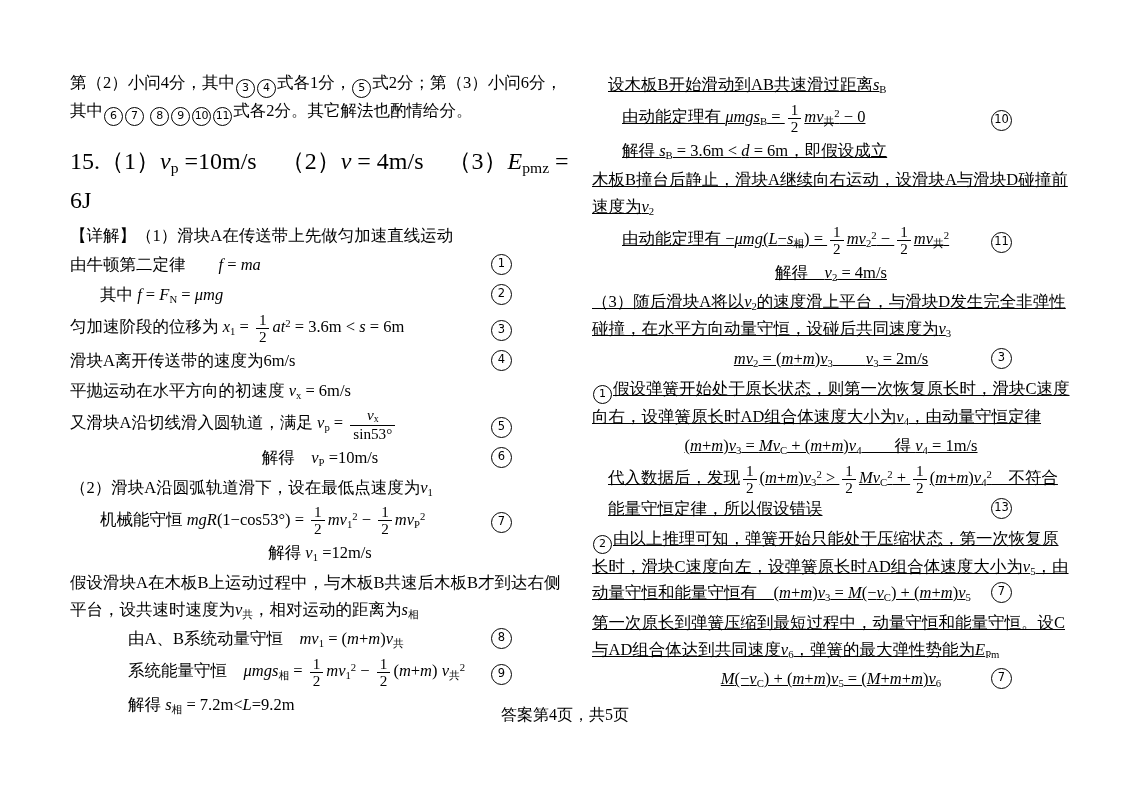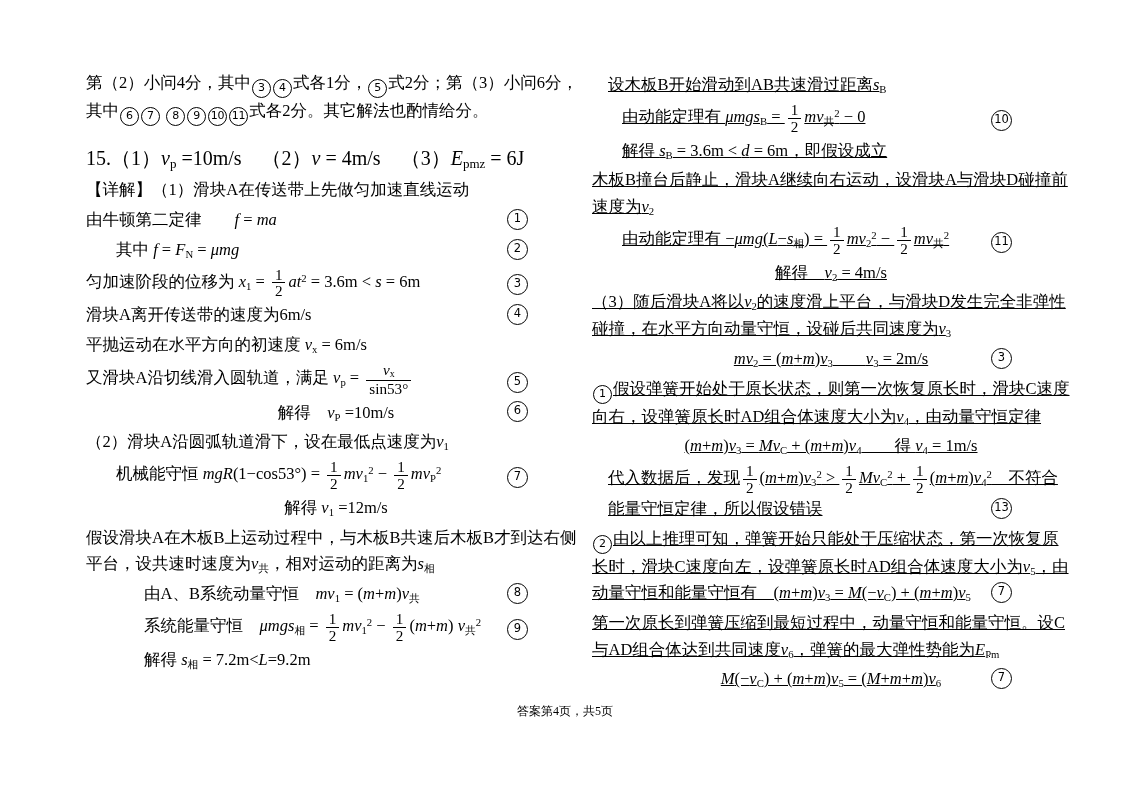--- a/index.html
+++ b/index.html
@@ -2,49 +2,49 @@
 <html><head>
 <meta charset="utf-8">
 <style>
   html,body { margin:0; padding:0; background:#fff; }
   .page {
     position:relative; width:1130px; height:800px; background:#ffffff;
     font-family:"Liberation Serif","DejaVu Serif",serif; color:#000;
     font-size:16.5px; line-height:1.62; overflow:hidden;
   }
   .col { position:absolute; }
-  .col-left  { left:86px;  top:70px; width:500px; }
+  .col-left  { left:70px;  top:70px; width:500px; }
   .col-right { left:592px; top:72px; width:478px;text-decoration:underline; }
   .block { position:relative; margin-bottom:3px; }
   .mt-gap { margin-top:50px; }
   .center { text-align:center; }
   .ind1 { padding-left:30px; }
   .ind2 { padding-left:58px; }
   .ind-sm { padding-left:16px; }
-  .answers { font-size:20px;margin-top:16px; }
+  .answers { font-size:24px;margin-top:16px; }
   i { font-style:italic; font-family:"Liberation Serif","DejaVu Serif",serif; }
   sub { font-size:0.65em; vertical-align:-0.25em; }
   sup { font-size:0.65em; vertical-align:0.5em; }
   .frac { display:inline-block; vertical-align:middle; text-align:center;
           line-height:1.05; margin:0 3px; font-size:0.92em; }
   .frac .fn { display:block; border-bottom:1px solid #000; padding:0 3px; }
   .frac .fd { display:block; padding:0 3px; }
   .eqnum {
     position:absolute; right:58px; bottom:4px;
     width:19px; height:19px; border:1.3px solid #000; border-radius:50%;
     text-align:center; line-height:17px; font-size:11.5px;
     font-family:"DejaVu Sans","Liberation Sans",sans-serif;
   }
   .cnum {
     display:inline-block; width:17px; height:17px; border:1px solid #000;
     border-radius:50%; text-align:center; line-height:15px; font-size:11px;
     vertical-align:-3px; margin:0 1px;
     font-family:"DejaVu Sans","Liberation Sans",sans-serif;
   }
-  .footer { position:absolute; top:702px; left:0; width:100%; text-align:center; font-size:12px; }
+  .footer { position:absolute; top:702px; left:0; width:100%; text-align:center; font-size:16px; }
 </style>
 </head>
 <body>
 
 <div class="page">
 
   <div class="col col-left">
 
     <div class="block">
       <span>第（2）小问4分，其中<span class="cnum">3</span><span class="cnum">4</span>式各1分，<span class="cnum">5</span>式2分；第（3）小问6分，其中<span class="cnum">6</span><span class="cnum">7</span> <span class="cnum">8</span><span class="cnum">9</span><span class="cnum">10</span><span class="cnum">11</span>式各2分。其它解法也酌情给分。</span>

